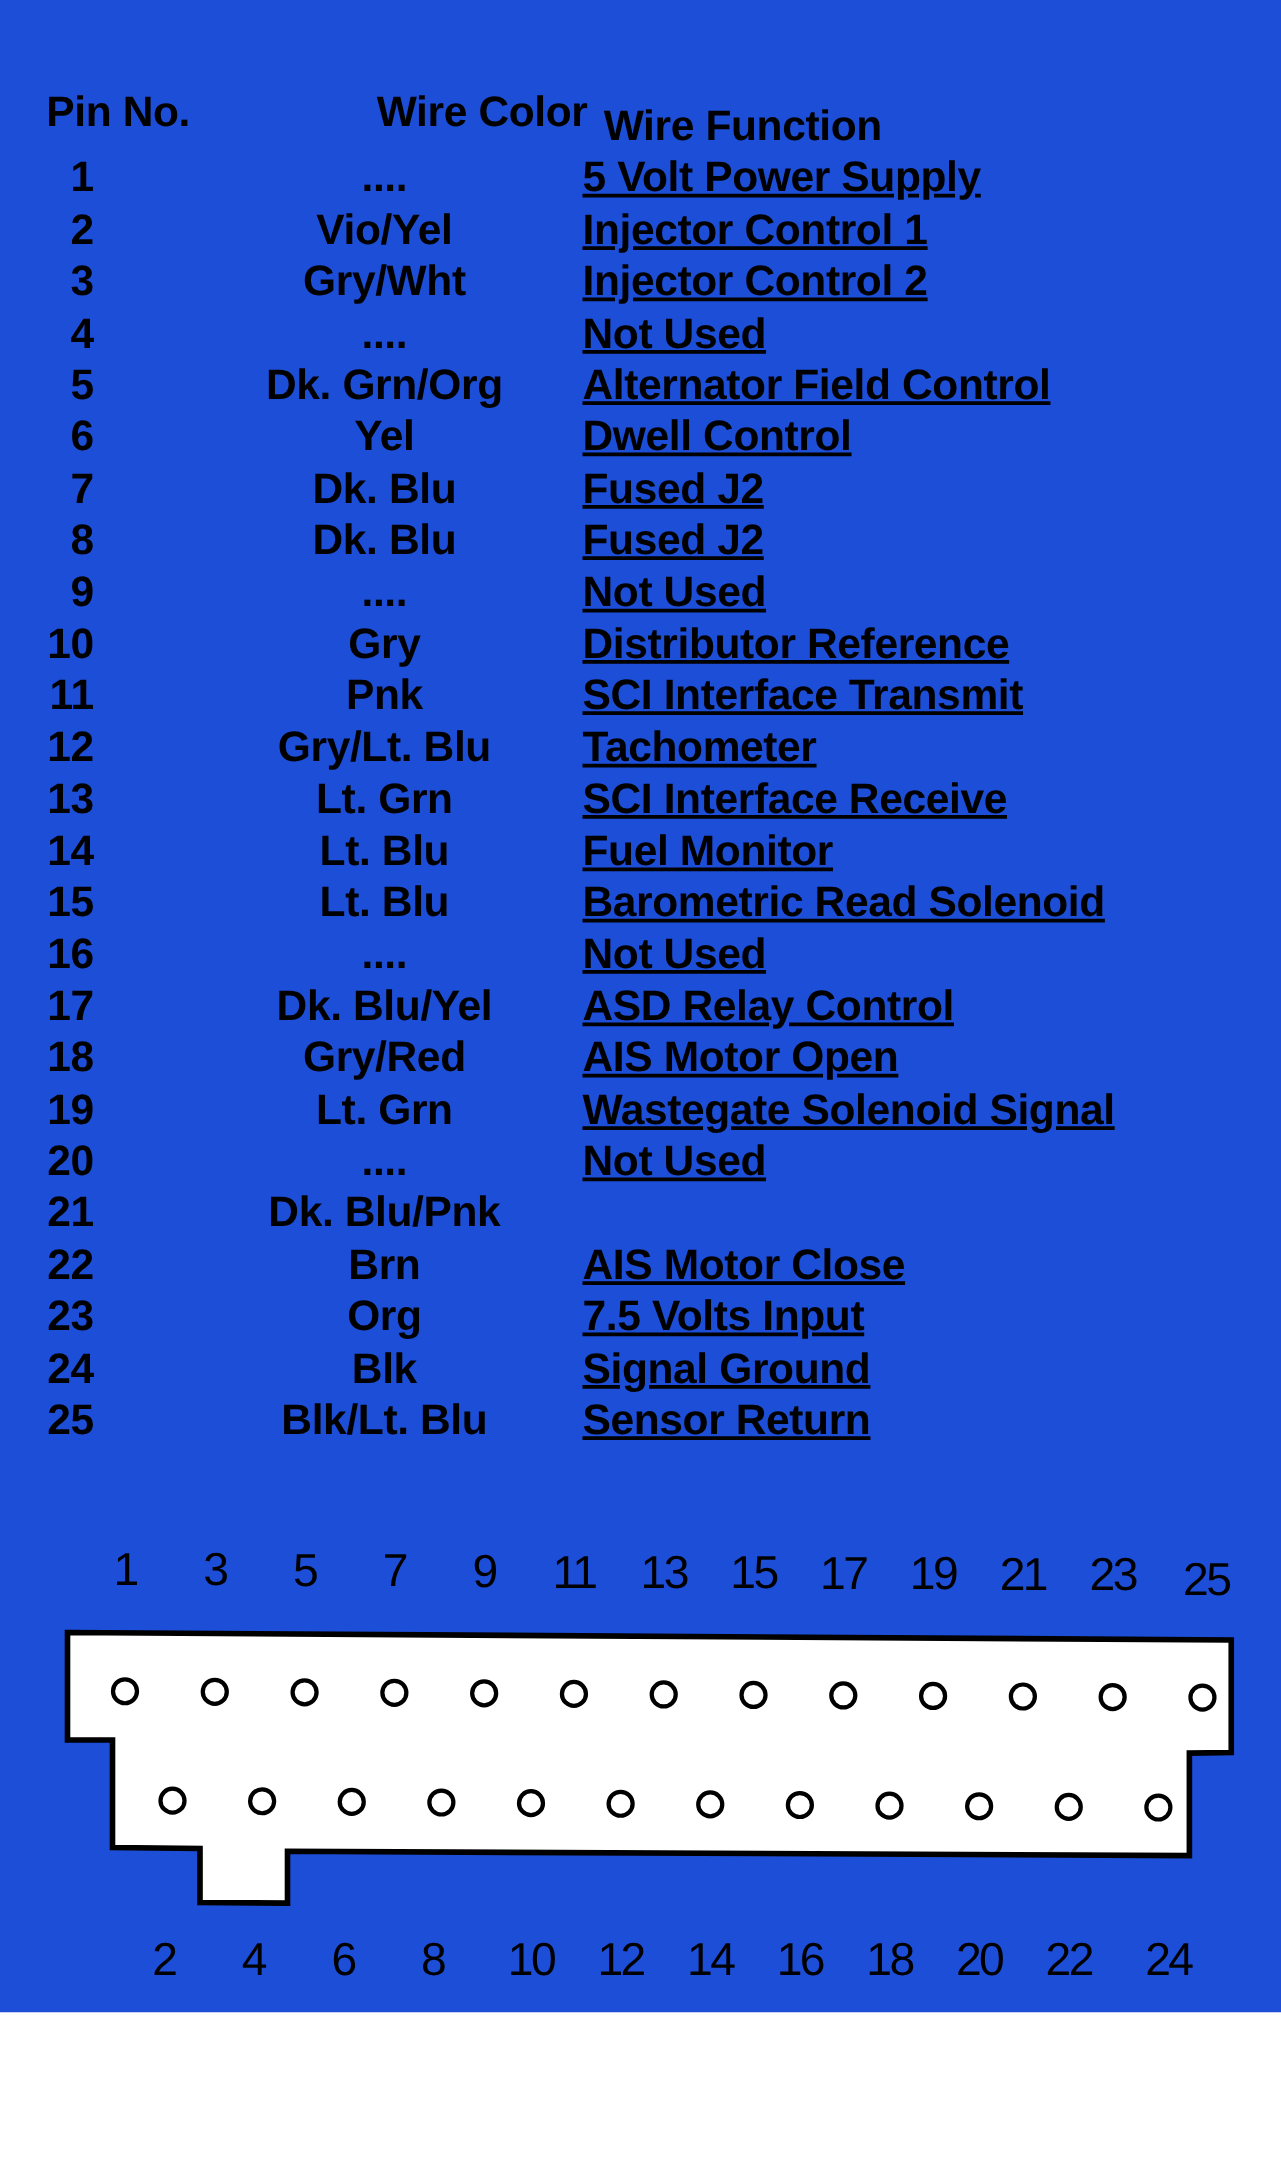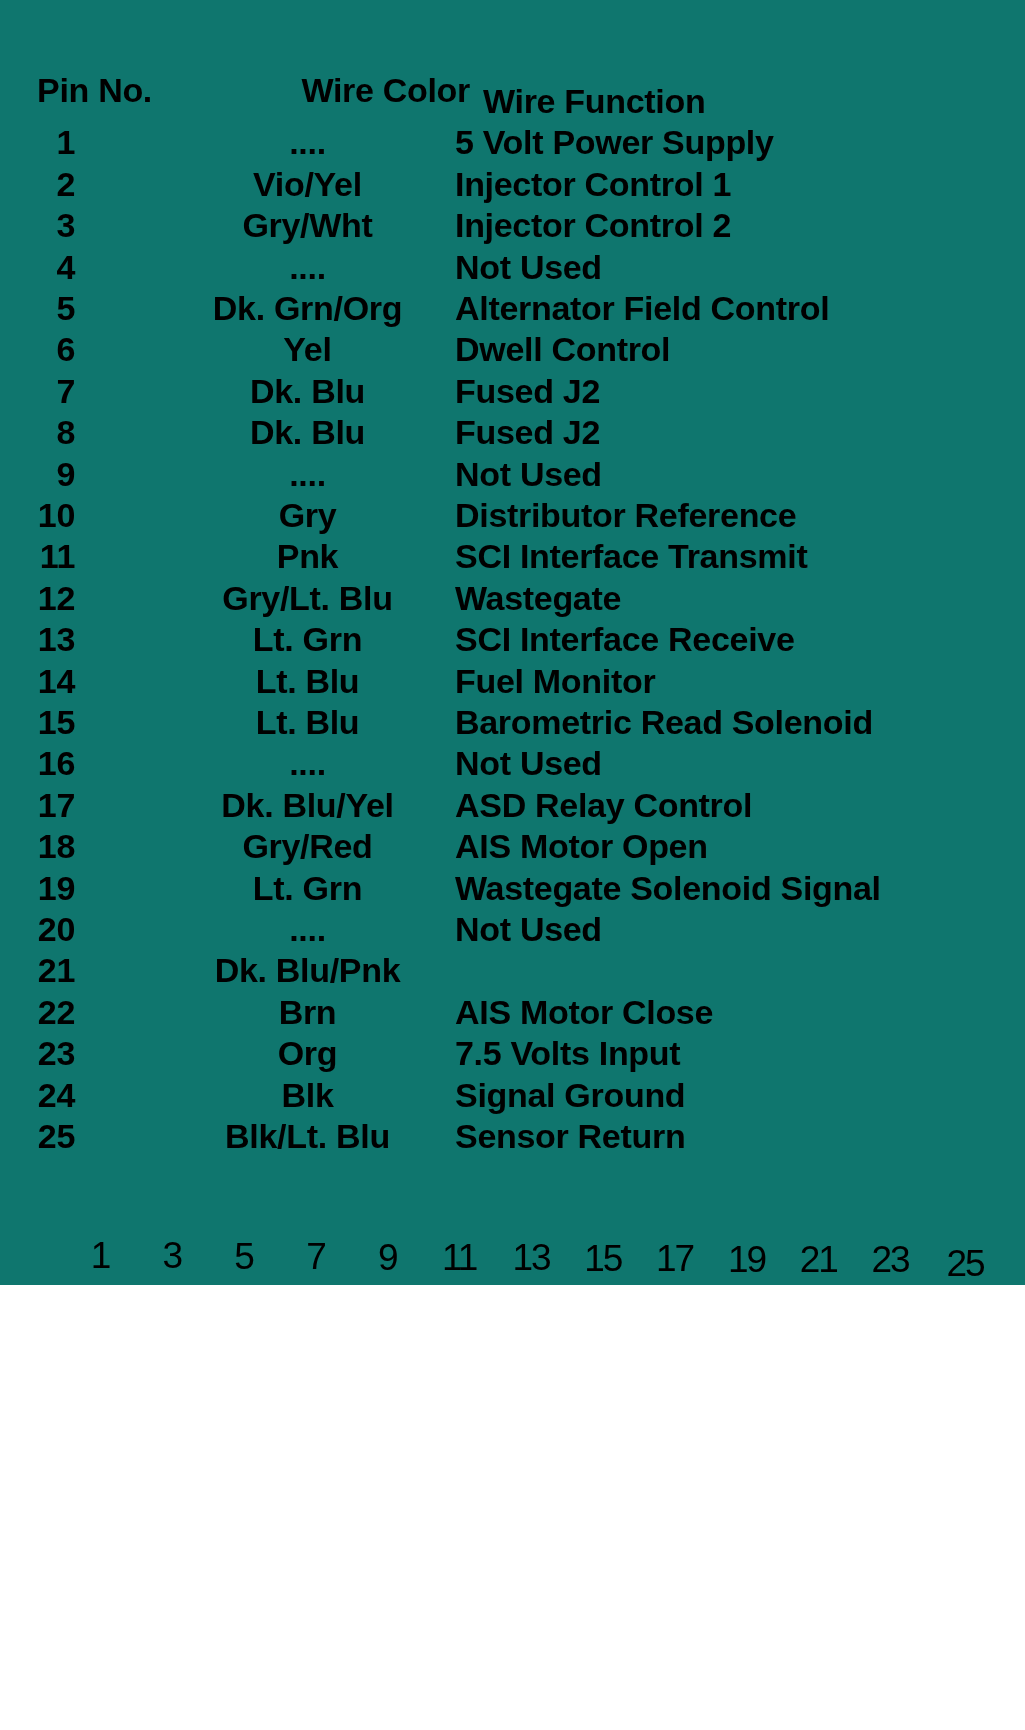--- a/index.html
+++ b/index.html
@@ -1,34 +1,34 @@
 <!DOCTYPE html>
 <html><head>
 <meta charset="utf-8">
 <style>
   * { margin:0; padding:0; box-sizing:border-box; }
   html,body { background:#ffffff; }
   #page {
-    position:relative; width:1025px; height:1285px;
-    background:#0f766e; color:#000;
+    position:relative; width:1025px; height:1610px;
+    background:#1d4ed8; color:#000;
     font-family:"Liberation Sans", sans-serif;
     overflow:hidden;
   }
   
   .thead { position:absolute; left:0; top:69px; width:1025px; height:42px; line-height:42px; }
   .th { position:absolute; font-weight:bold; font-size:34px; letter-spacing:-0.3px; white-space:nowrap; }
   .th-pin   { left:37px; }
   .th-color { left:165px; width:305px; text-align:right; }
   .th-func  { left:483px;margin-top:11px; }
   #tbody { position:absolute; left:0; top:0; width:1025px; }
   .row { position:absolute; left:0; width:1025px; height:42px; line-height:42px; }
   .cell { position:absolute; font-weight:bold; font-size:34px; letter-spacing:-0.3px; white-space:nowrap; }
   .c-pin   { left:0; width:75px; text-align:right; }
   .c-color { left:155px; width:305px; text-align:center; }
-  .c-func  { left:455px; width:540px; }
+  .c-func  { left:466px; width:540px;text-decoration:underline; }
   
   #connector-svg { position:absolute; left:0; top:0; width:1025px; height:1730px; }
   .pin-label { font-family:"Liberation Sans", sans-serif; font-size:37px; font-weight:400; letter-spacing:-2px; }
   
   .fig-num {
     position:absolute; left:735px; top:1612px; width:250px;
     text-align:left; font-family:"Liberation Serif", serif;
     font-style:italic; font-weight:bold; font-size:32px; line-height:48px;
   }
 </style>
@@ -95,21 +95,21 @@
         <span class="cell c-func">Distributor Reference</span>
       </div>
       <div class="row" style="top: 535.3px;">
         <span class="cell c-pin">11</span>
         <span class="cell c-color">Pnk</span>
         <span class="cell c-func">SCI Interface Transmit</span>
       </div>
       <div class="row" style="top: 576.7px;">
         <span class="cell c-pin">12</span>
         <span class="cell c-color">Gry/Lt. Blu</span>
-        <span class="cell c-func">Wastegate</span>
+        <span class="cell c-func">Tachometer</span>
       </div>
       <div class="row" style="top: 618.1px;">
         <span class="cell c-pin">13</span>
         <span class="cell c-color">Lt. Grn</span>
         <span class="cell c-func">SCI Interface Receive</span>
       </div>
       <div class="row" style="top: 659.5px;">
         <span class="cell c-pin">14</span>
         <span class="cell c-color">Lt. Blu</span>
         <span class="cell c-func">Fuel Monitor</span>

